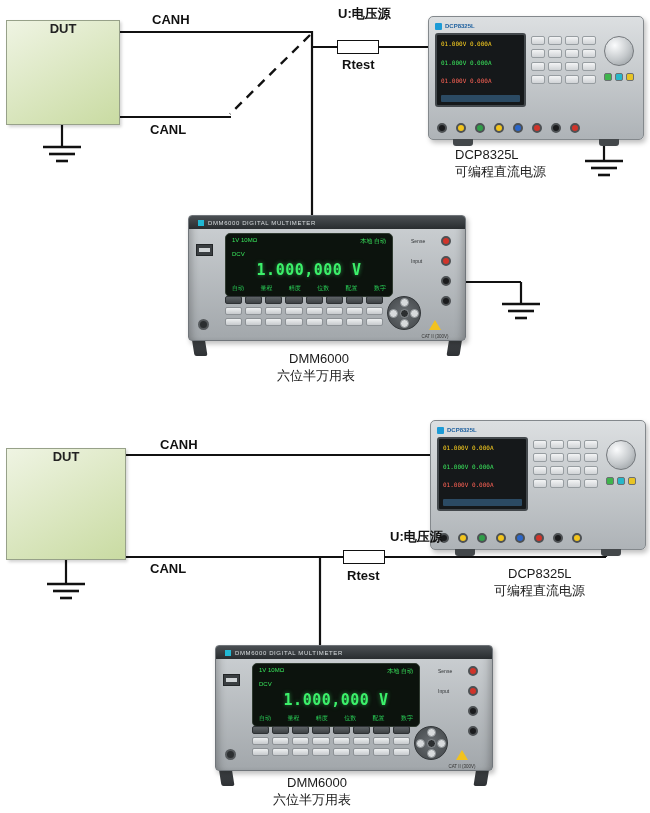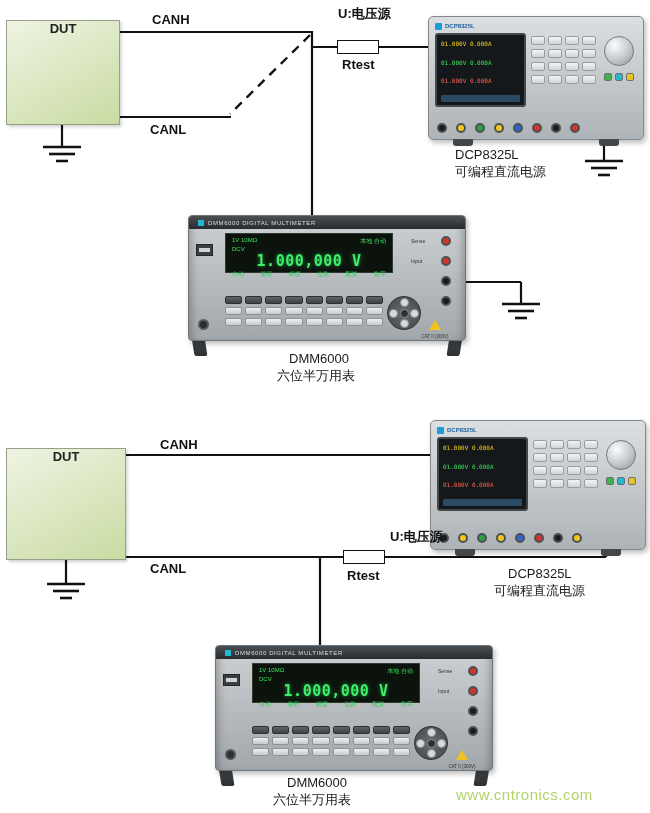--- a/index.html
+++ b/index.html
@@ -57,22 +57,22 @@
   .dmm-body { position:relative; width:278px; height:126px; background:linear-gradient(#cdd1d4,#a2a7ab);
               border:1px solid #70757a; border-radius:4px; z-index:1; box-shadow:2px 3px 5px rgba(0,0,0,.25),
               inset 8px 0 8px -6px rgba(0,0,0,.28), inset -8px 0 8px -6px rgba(0,0,0,.28); }
   .dmm-header { height:13px; background:linear-gradient(#4a4f53,#282c2f); border-radius:3px 3px 0 0;
                 color:#d8dcdf; font-size:6px; letter-spacing:.6px; display:flex; align-items:center;
                 gap:4px; padding:0 9px; }
   .dmm-logo { width:6px; height:6px; background:#21b8d4; display:inline-block; }
   .usbwrap { position:absolute; left:7px; top:28px; }
   .usb { width:17px; height:12px; background:#3a3e41; border:1px solid #222527; }
   .usb-inner { width:11px; height:4px; background:#cfd3d5; margin:3px auto; }
-  .dmm-display { position:absolute; left:36px; top:17px; width:168px; height:40px; background:#0c130d;
-                 border:1px solid #2f3a30; border-radius:0; padding:3px 6px; color:#35e657;
+  .dmm-display { position:absolute; left:36px; top:17px; width:168px; height:64px; background:#0c130d;
+                 border:1px solid #2f3a30; border-radius:5px; padding:3px 6px; color:#35e657;
                  display:flex; flex-direction:column; justify-content:space-between; }
   .dmm-minirow { display:flex; justify-content:space-between; font-size:6px; color:#39e65c; }
   .dmm-func { font-size:6px; color:#39e65c; }
   .dmm-reading { font-family:"DejaVu Sans Mono", monospace; font-size:15px; font-weight:700; text-align:center;
                  letter-spacing:.5px; color:#3cf06a; text-shadow:0 0 4px rgba(60,240,106,.55); }
   .dmm-softkeys { display:flex; justify-content:space-between; font-size:6px; color:#2ad157; }
   .dmm-btns { position:absolute; left:36px; top:80px; width:158px; display:grid;
               grid-template-columns:repeat(8,1fr); gap:3px; }
   .dmm-btn { height:8px; background:linear-gradient(#eef0f1,#c7cacd); border:1px solid #8d9296; border-radius:2px; }
   .dmm-btn.dark { background:linear-gradient(#5e6366,#3e4245); border-color:#2d3134; }
@@ -421,14 +421,13 @@
         <div class="dmm-warn">
           <span class="tri"></span>
           <span class="warntext">CAT II (300V)</span>
         </div>
       </div>
     </div>
   </div>
   <div class="cap" style="left:287px;top:775px">DMM6000</div>
   <div class="cap" style="left:273px;top:791px">六位半万用表</div>
 
-  <div class="wm">www.cntronics.com</div>
 </div>
 
 </body></html>

